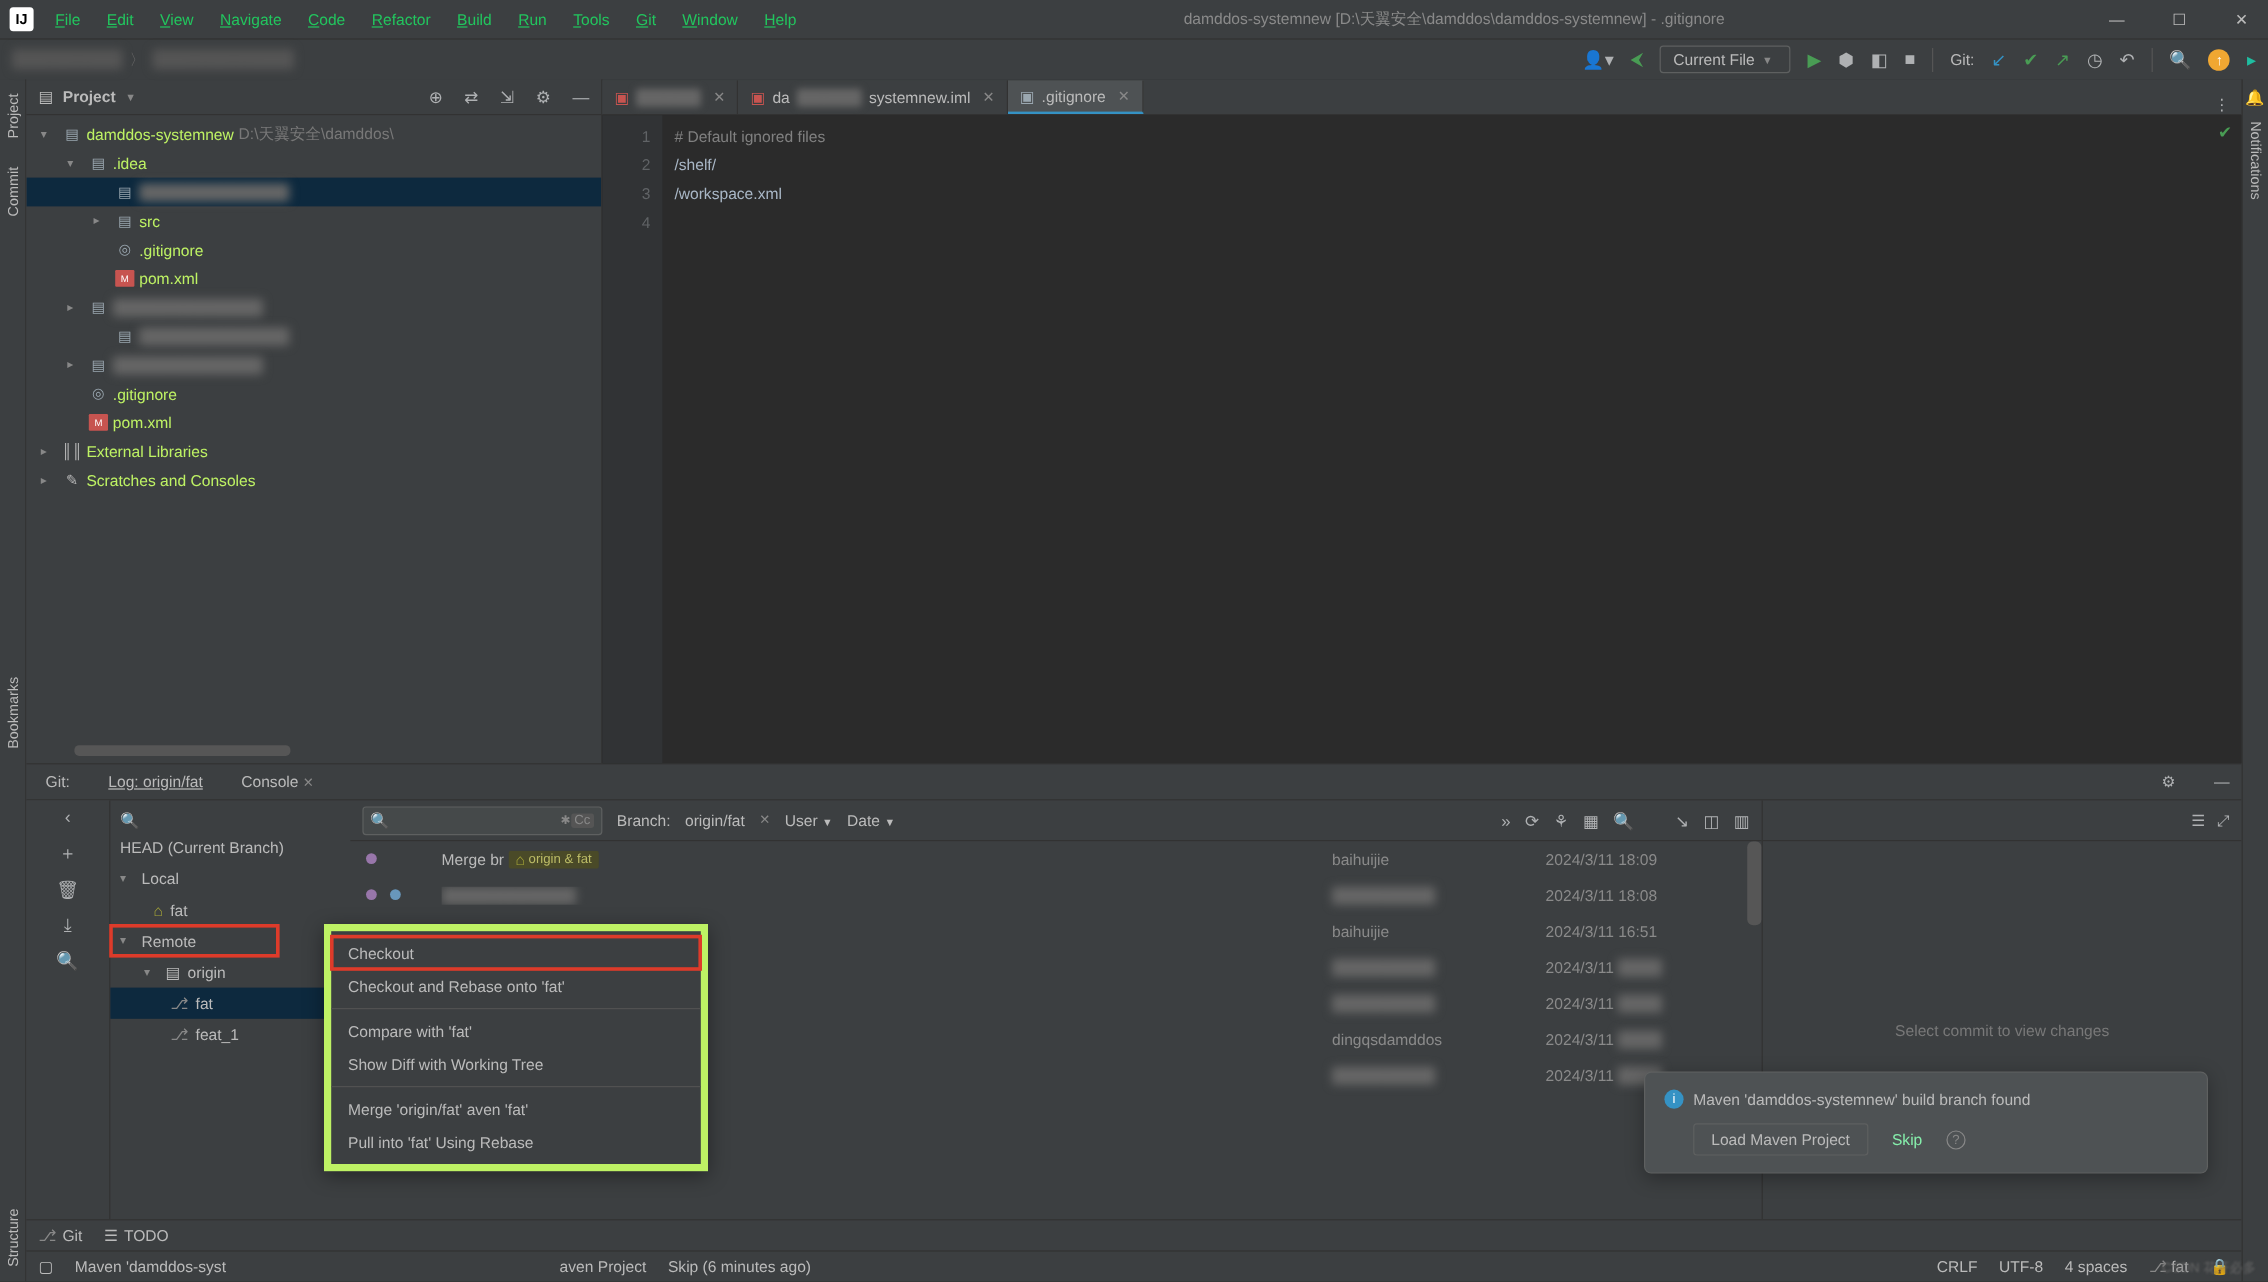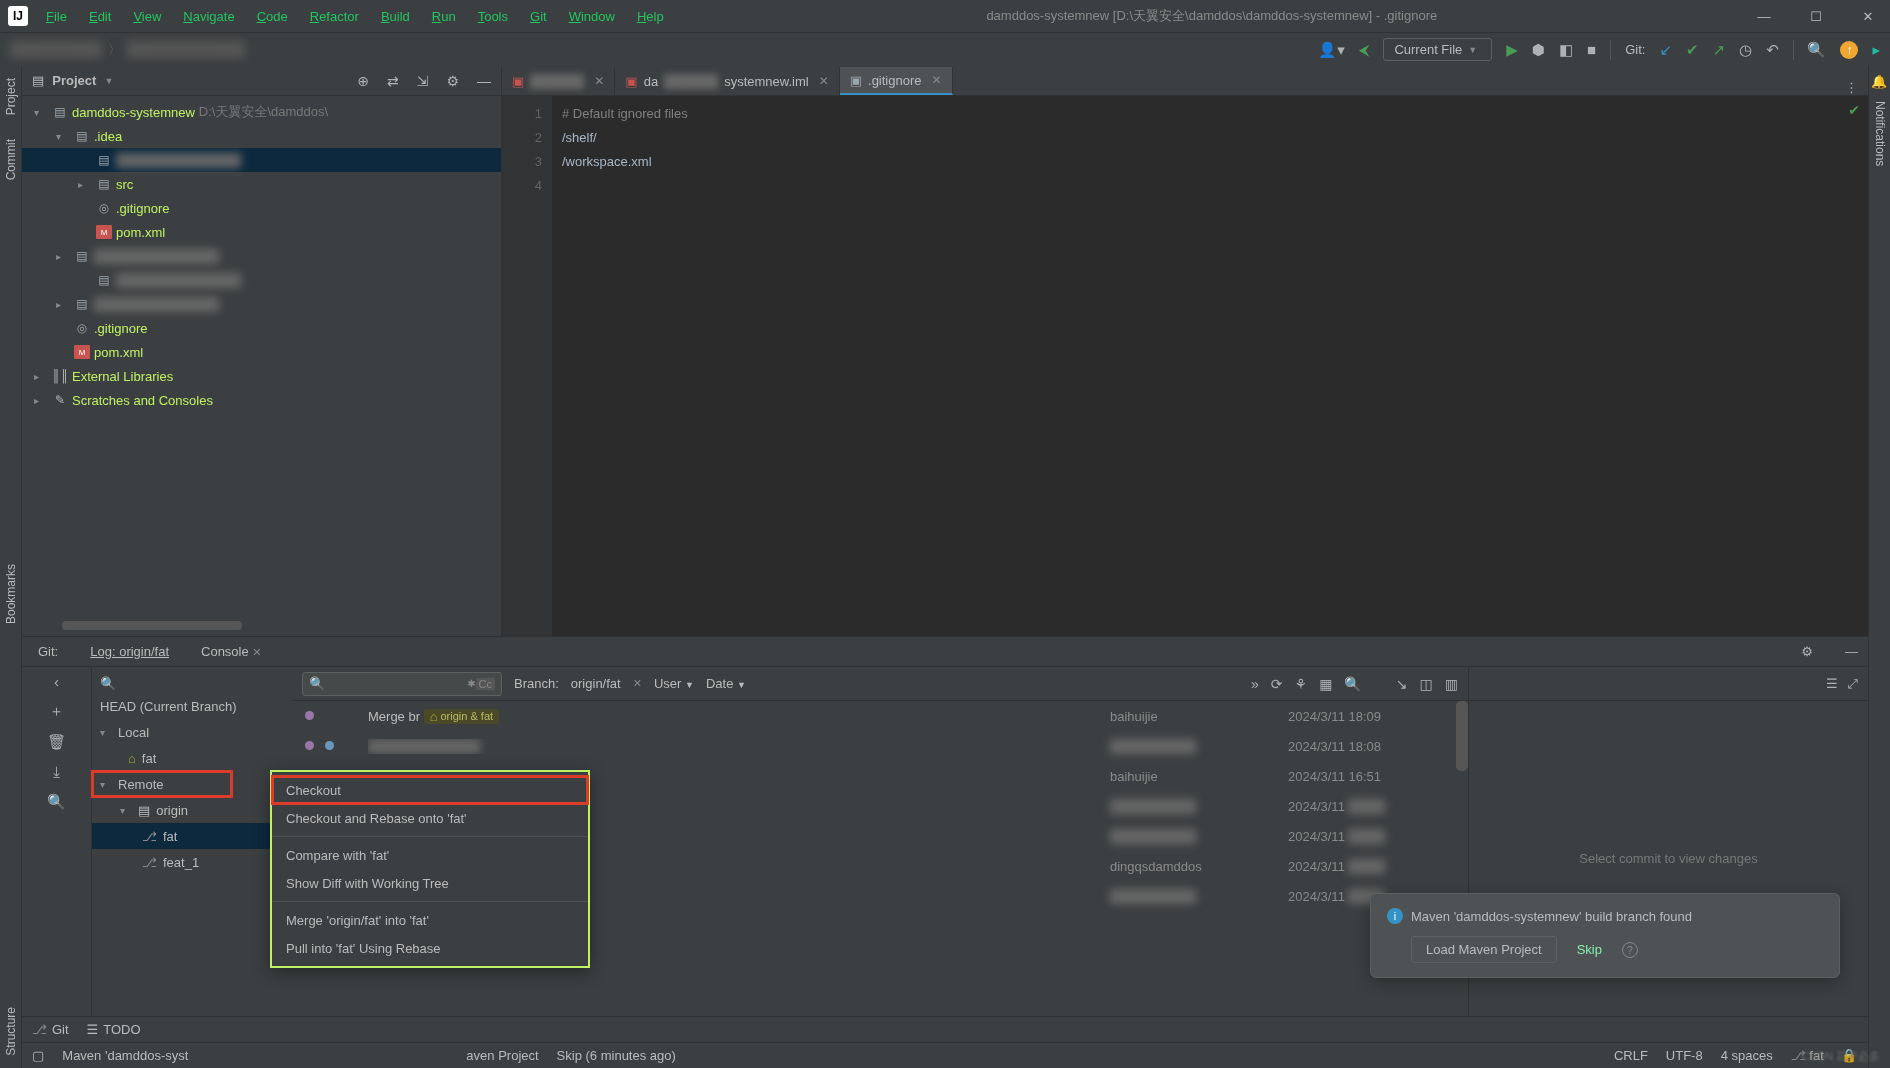--- a/index.html
+++ b/index.html
@@ -106,21 +106,21 @@
 .commit-row .date { width:180px; color:#8a8a8a; }
 .commit-row .blur { filter:blur(4px); background:#666; color:#666; padding:0 30px; border-radius:2px; }
 .tag-badge { display:inline-flex; align-items:center; background:#4a4a28; color:#bbbb66; padding:0 6px; border-radius:2px; font-size:11px; gap:3px; margin-right:4px; }
 .scroll-v { position:absolute; right:0; top:0; width:12px; height:70px; background:#565656; border-radius:5px; }
 
 .bp-right { width:400px; border-left:1px solid #323232; display:flex; flex-direction:column; }
 .bp-right-head { height:34px; border-bottom:1px solid #323232; display:flex; align-items:center; justify-content:flex-end; padding:0 10px; gap:10px; color:#afb1b3; }
 .bp-right-body { flex:1; display:flex; align-items:center; justify-content:center; color:#787878; }
 
 
-.ctxmenu { position:absolute; left:270px; top:770px; width:320px; background:#3c3f41; border:2px solid #bef264; box-shadow:0 4px 16px rgba(0,0,0,.4); z-index:100; padding:4px 0; }
+.ctxmenu { position:absolute; left:270px; top:770px; width:320px; background:#3c3f41; border:6px solid #bef264; box-shadow:0 4px 16px rgba(0,0,0,.4); z-index:100; padding:4px 0; }
 .ctxmenu .mi { height:28px; display:flex; align-items:center; padding:0 14px; color:#bbbbbb; cursor:pointer; }
 .ctxmenu .sep { height:1px; background:#515151; margin:4px 0; }
 
 
 .notif { position:absolute; right:50px; bottom:90px; width:470px; background:#4e5254; border:1px solid #5e6060; border-radius:6px; padding:14px 16px; z-index:90; box-shadow:0 4px 16px rgba(0,0,0,.3); }
 .notif .ntitle { display:flex; align-items:center; gap:8px; color:#bbbbbb; margin-bottom:12px; }
 .notif .ico-info { width:16px; height:16px; border-radius:50%; background:#3592c4; color:#fff; display:flex; align-items:center; justify-content:center; font-size:11px; }
 .notif .nactions { display:flex; align-items:center; gap:20px; padding-left:24px; }
 .notif .nbtn { padding:5px 14px; border:1px solid #5e6060; border-radius:3px; color:#bbbbbb; cursor:pointer; }
 .notif .nlink { color:#86efac; cursor:pointer; }
@@ -506,21 +506,21 @@
   </div>
 </div>
 
 <div class="ctxmenu" id="ctxmenu">
     <div class="mi highlight-red">Checkout</div>
     <div class="mi">Checkout and Rebase onto 'fat'</div>
     <div class="sep"></div>
     <div class="mi">Compare with 'fat'</div>
     <div class="mi">Show Diff with Working Tree</div>
     <div class="sep"></div>
-    <div class="mi">Merge 'origin/fat' into 'fat'</div>
+    <div class="mi">Merge 'origin/fat' aven 'fat'</div>
     <div class="mi">Pull into 'fat' Using Rebase</div>
   </div>
 
 <div class="notif">
   <div class="ntitle">
     <span class="ico-info">i</span>
     <span>Maven 'damddos-systemnew' build branch found</span>
   </div>
   <div class="nactions">
     <span class="nbtn">Load Maven Project</span>

